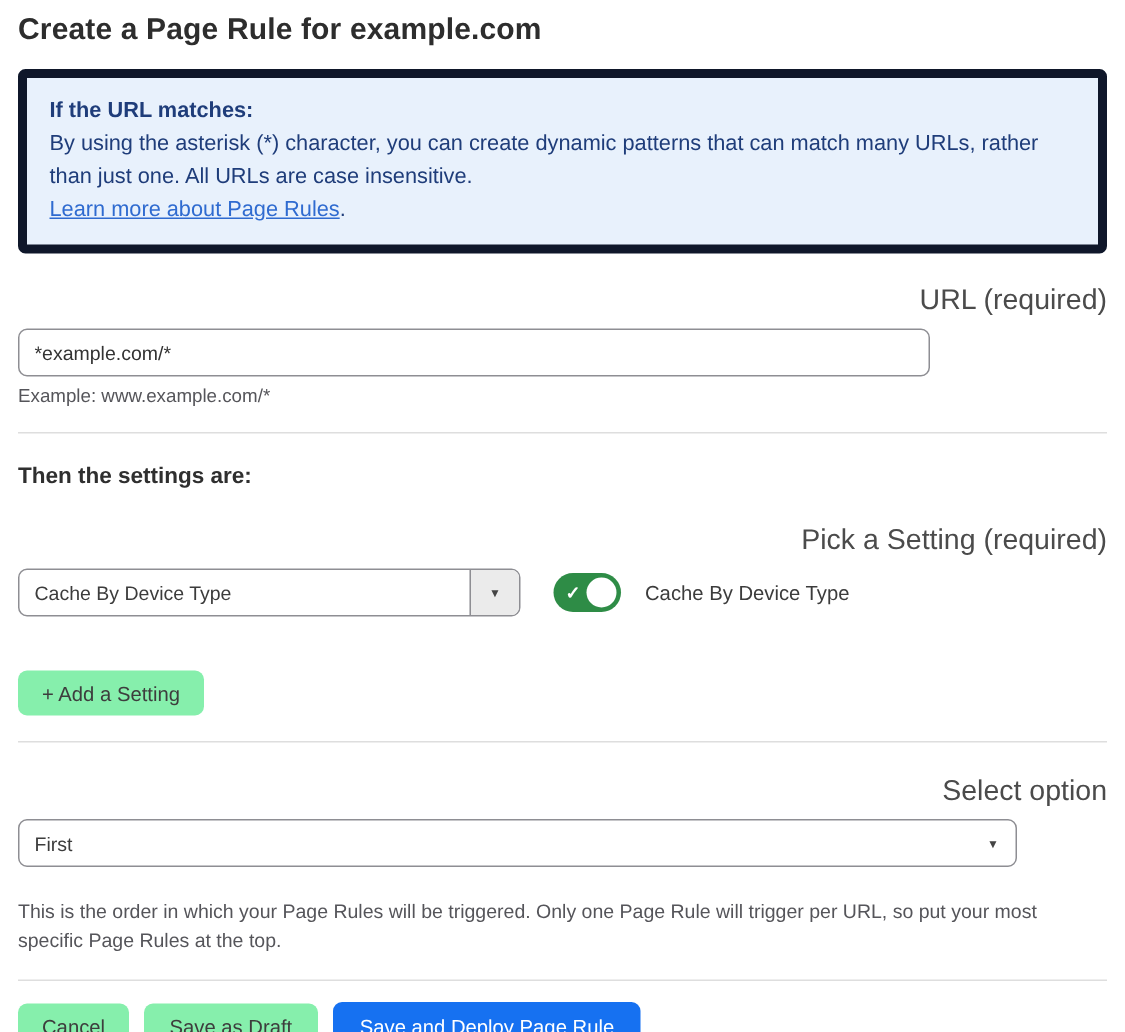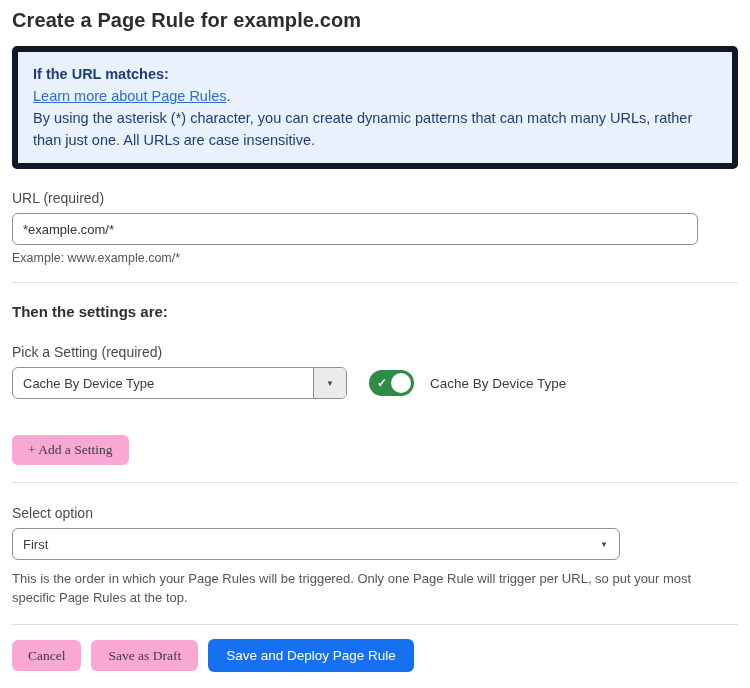--- a/index.html
+++ b/index.html
@@ -32,27 +32,28 @@
     margin-bottom: 21px;
   }
   .info-box .info-heading { font-weight: 700; }
   .info-link {
     color: #2f6bd0;
     text-decoration: underline;
     cursor: pointer;
   }
 
   .field-label {
-    font-size: 14px;
+    font-size: 19px;
     color: #4b4b4b;
     margin-bottom: 7px;
+    text-align: right;
   }
 
   .text-input {
-    width: 686px;
+    width: 608px;
     height: 32px;
     border: 1px solid #8e8e93;
     border-radius: 6px;
     font-family: "Liberation Sans", sans-serif;
     font-size: 13px;
     color: #333;
     padding: 0 10px;
     outline: none;
     background: #fff;
   }
@@ -105,21 +106,21 @@
     width: 33px;
     background: #ebebeb;
     border-left: 1px solid #8e8e93;
     display: flex;
     align-items: center;
     justify-content: center;
     font-size: 8px;
     color: #444;
   }
 
-  .select-box.full-select { width: 608px; margin-top: 0; }
+  .select-box.full-select { width: 666px; margin-top: 0; }
   .select-box.full-select .select-arrow-plain {
     width: 30px;
     display: flex;
     align-items: center;
     justify-content: center;
     font-size: 8px;
     color: #444;
   }
 
   .toggle {
@@ -164,38 +165,37 @@
     justify-content: center;
     border: none;
     border-radius: 6px;
     font-family: "Liberation Sans", sans-serif;
     font-size: 13.5px;
     cursor: pointer;
     padding: 0 16px;
     height: 31px;
   }
   .btn-gray {
-    background: #f9a8d4;
+    background: #86efac;
     color: #3d3d3d;
-    font-family: Liberation Serif, serif;
   }
   .btn-blue {
     background: #1671f1;
     color: #ffffff;
     padding: 0 18px;
     height: 33px;
   }
 
   .add-setting-btn { margin-top: 36px; height: 30px; }
 
   .order-help {
     font-size: 13px;
     color: #55555a;
     line-height: 18.5px;
-    margin-top: 10px;
+    margin-top: 21px;
     width: 712px;
   }
 
   .footer-row {
     display: flex;
     align-items: center;
     gap: 10px;
     margin-top: 14px;
   }
   .footer-row .btn-gray.save-draft { padding: 0 17px; }
@@ -205,22 +205,22 @@
 </style>
 </head>
 <body>
 
 <div class="page">
 
   <div class="page-title">Create a Page Rule for example.com</div>
 
   <div class="info-box">
     <div class="info-heading">If the URL matches:</div>
+    <div>By using the asterisk (*) character, you can create dynamic patterns that can match many URLs, rather than just one. All URLs are case insensitive.</div>
     <div><span class="info-link">Learn more about Page Rules</span><span>.</span></div>
-    <div>By using the asterisk (*) character, you can create dynamic patterns that can match many URLs, rather than just one. All URLs are case insensitive.</div>
   </div>
 
   <div class="field-label">URL (required)</div>
   <input class="text-input" type="text" value="*example.com/*" style="">
   <div class="field-hint">Example: www.example.com/*</div>
 
   <div class="divider"></div>
 
   <div class="section-heading">Then the settings are:</div>
 

